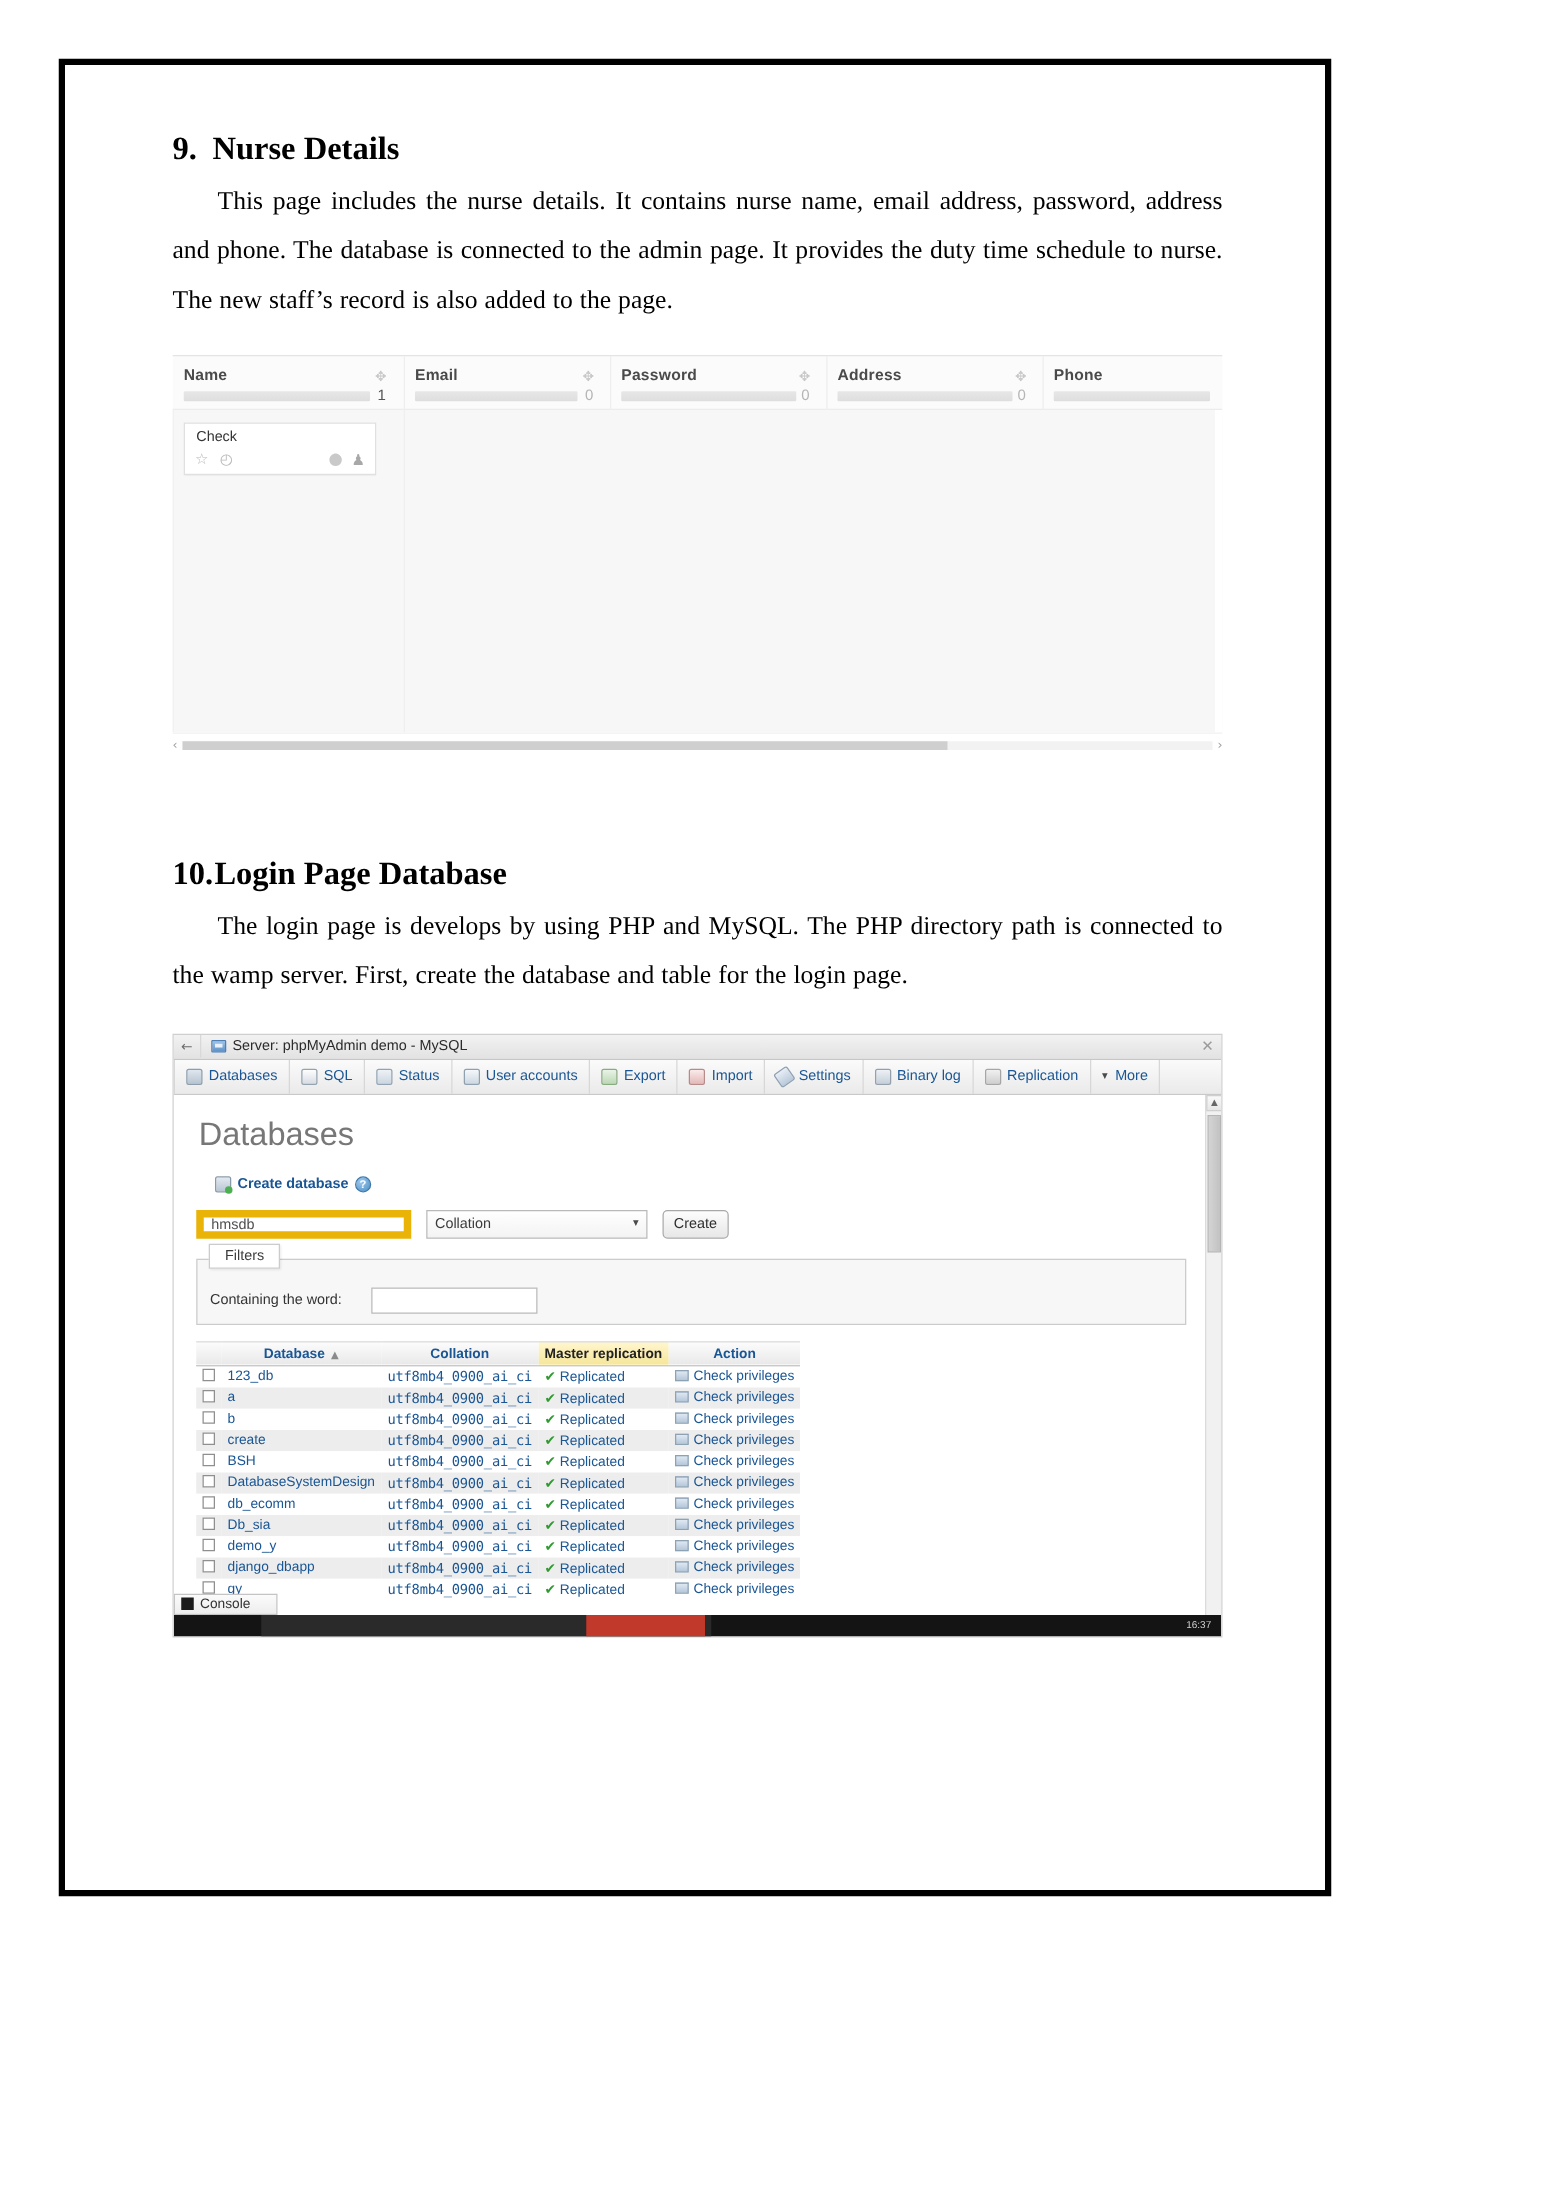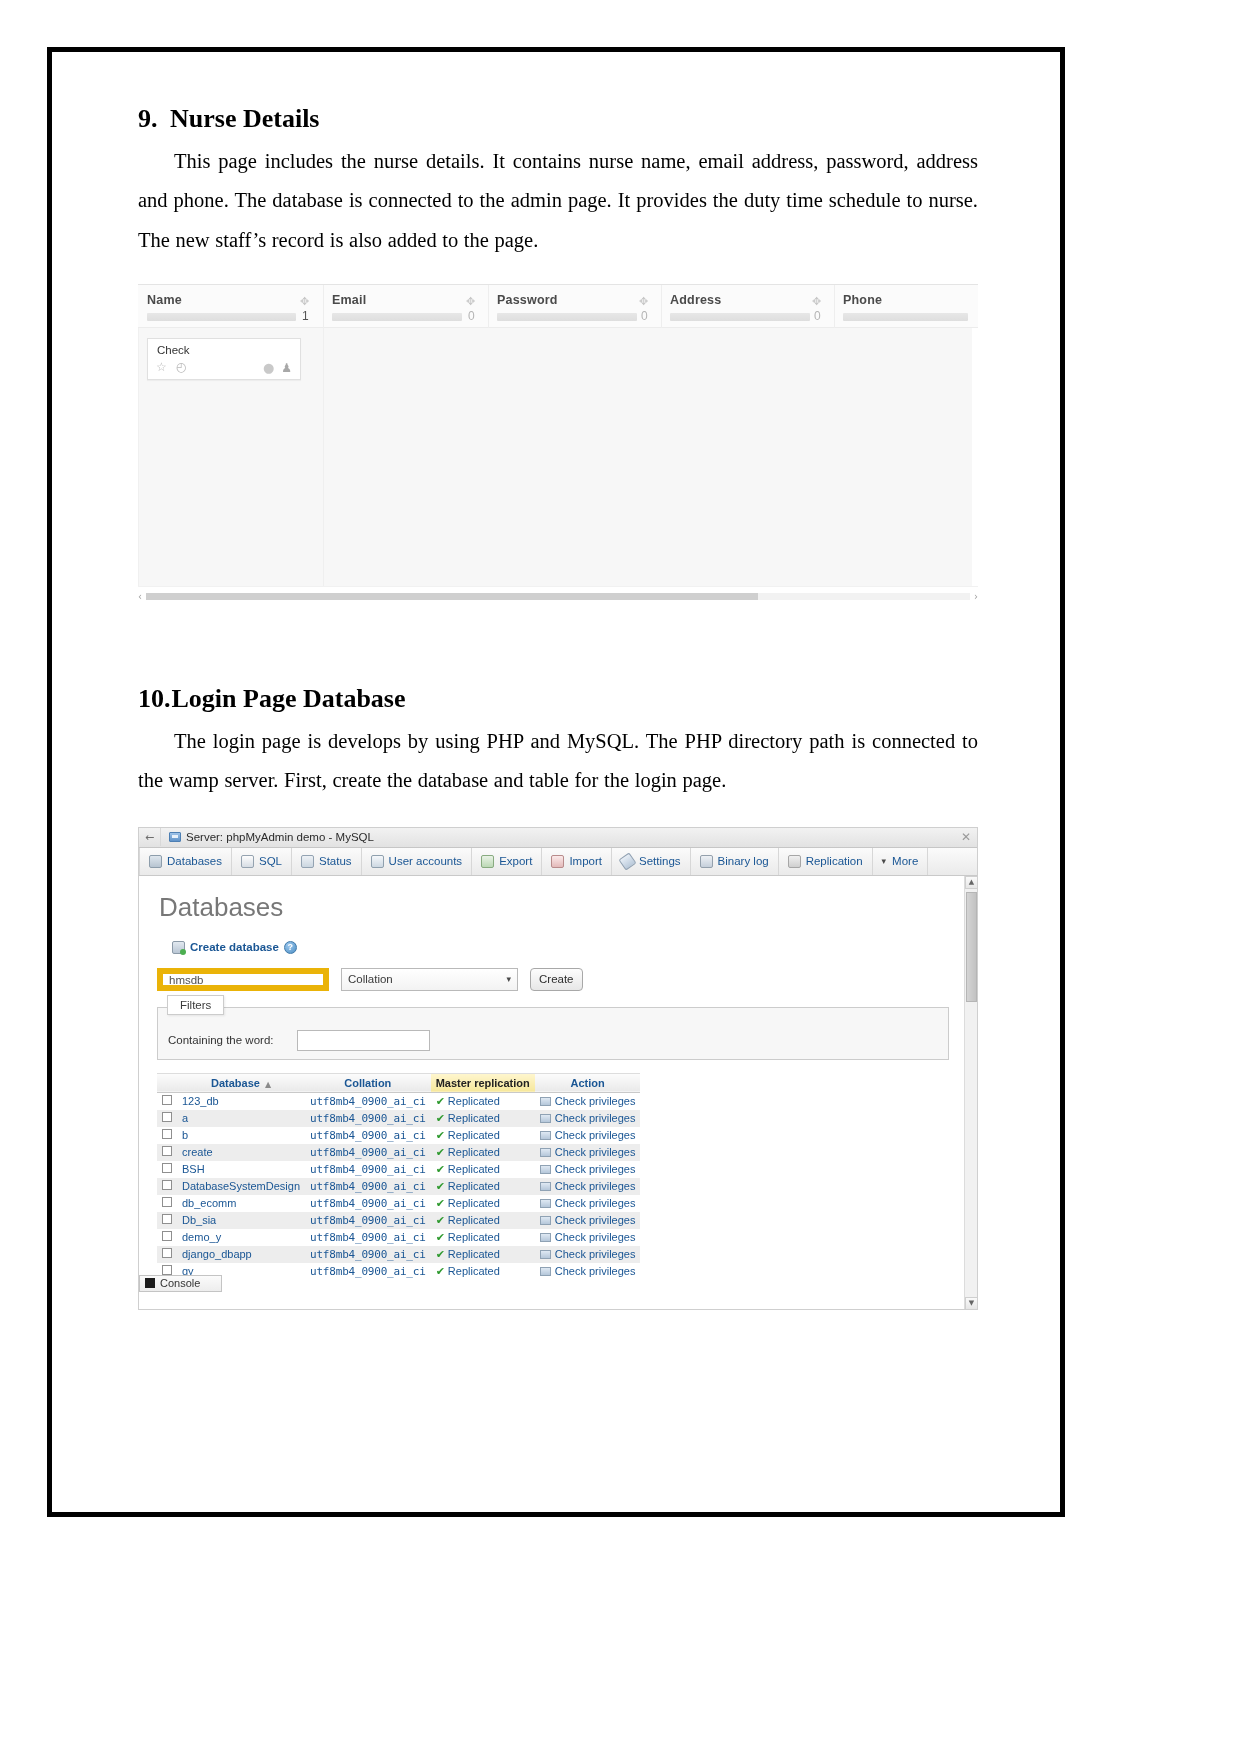--- a/index.html
+++ b/index.html
@@ -704,17 +704,22 @@
           <span class="console-sq"></span>
           <span>Console</span>
         </div>
 
         <div class="pma-scrollbar">
           <div class="pma-sb-up">▲</div>
           <div class="pma-sb-thumb"></div>
           <div class="pma-sb-down">▼</div>
         </div>
 
+        <div class="pma-taskbar">
+          <div class="tb-seg1"></div>
+          <div class="tb-seg2"></div>
+          <div class="tb-time">16:37</div>
+        </div>
       </div>
     </div>
 
   </div>
 </div>
 
 </body></html>

